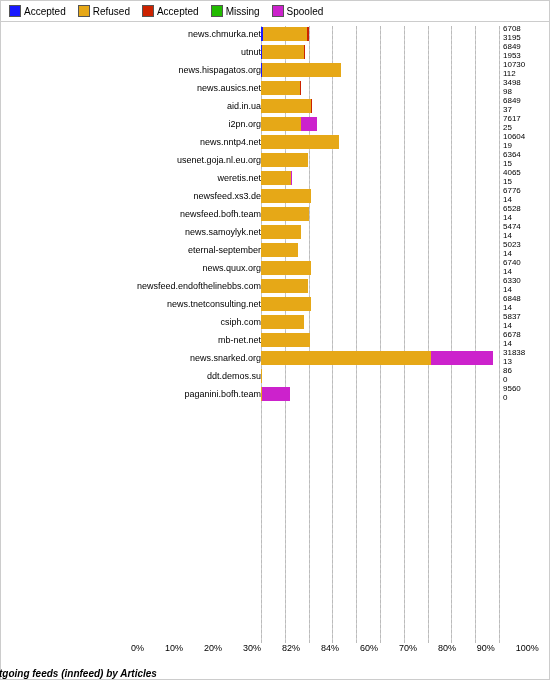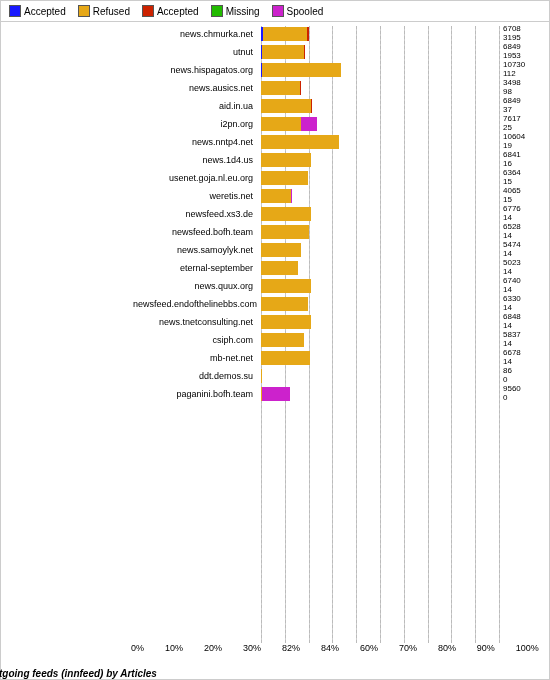--- a/index.html
+++ b/index.html
@@ -244,30 +244,20 @@
           <div class="row-label">news.nntp4.net</div>
           <div class="bar-group" style="width: 100%;">
             <div class="bar-refused" style="width: 32.8061%;"></div>
           </div>
           <div class="bar-values-block">
             <span class="bar-value">10604</span>
             <span class="bar-value">19</span>
           </div>
         </div>
         <div class="row">
-          <div class="row-label">news.1d4.us</div>
-          <div class="bar-group" style="width: 100%;">
-            <div class="bar-refused" style="width: 21.1643%;"></div>
-          </div>
-          <div class="bar-values-block">
-            <span class="bar-value">6841</span>
-            <span class="bar-value">16</span>
-          </div>
-        </div>
-        <div class="row">
           <div class="row-label">usenet.goja.nl.eu.org</div>
           <div class="bar-group" style="width: 100%;">
             <div class="bar-refused" style="width: 19.6886%;"></div>
           </div>
           <div class="bar-values-block">
             <span class="bar-value">6364</span>
             <span class="bar-value">15</span>
           </div>
         </div>
         <div class="row">
@@ -362,20 +352,31 @@
           </div>
         </div>
         <div class="row">
           <div class="row-label">mb-net.net</div>
           <div class="bar-group" style="width: 100%;">
             <div class="bar-refused" style="width: 20.6601%;"></div>
           </div>
           <div class="bar-values-block">
             <span class="bar-value">6678</span>
             <span class="bar-value">14</span>
+          </div>
+        </div>
+        <div class="row">
+          <div class="row-label">news.snarked.org</div>
+          <div class="bar-group" style="width: 100%;">
+            <div class="bar-refused" style="width: 71.6355%;"></div>
+            <div class="bar-spooled" style="width: 25.8684%;"></div>
+          </div>
+          <div class="bar-values-block">
+            <span class="bar-value">31838</span>
+            <span class="bar-value">13</span>
           </div>
         </div>
         <div class="row">
           <div class="row-label">ddt.demos.su</div>
           <div class="bar-group" style="width: 100%;">
             <div class="bar-refused" style="width: 0.252625%;"></div>
           </div>
           <div class="bar-values-block">
             <span class="bar-value">86</span>
             <span class="bar-value">0</span>
@@ -427,21 +428,21 @@
     height: 16px;
     margin-bottom: 2px;
     display: flex;
     align-items: center;
   }
   .row-label {
     position: absolute;
     right: 100%;
     width: 128px;
     text-align: right;
-    padding-right: 8px;
+    padding-right: 0;
     font-size: 9px;
     color: #000;
     white-space: nowrap;
   }
   .bar-group {
     display: flex;
     height: 12px;
     flex-shrink: 0;
   }
   .bar-values-block {

